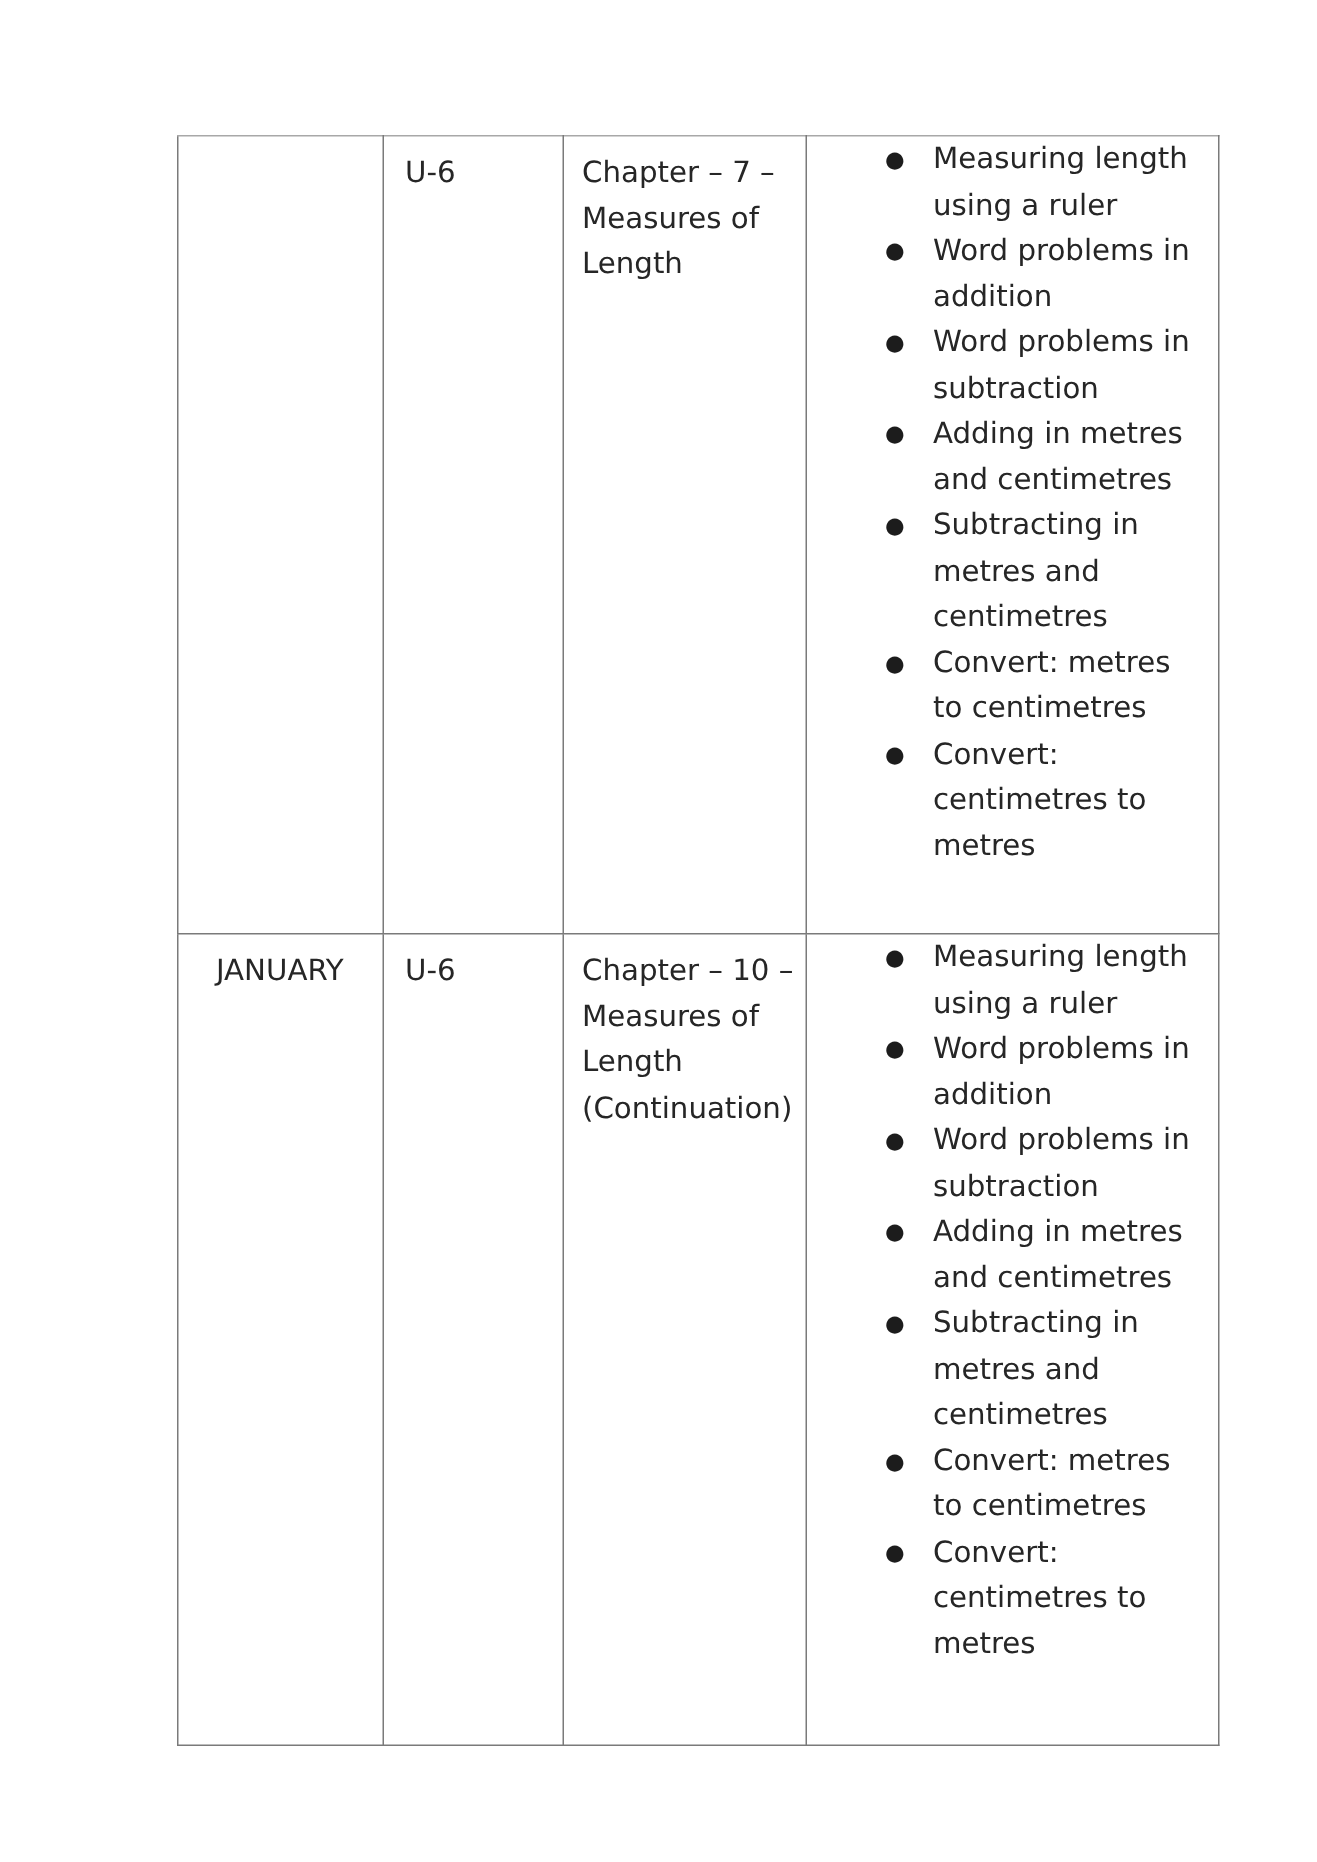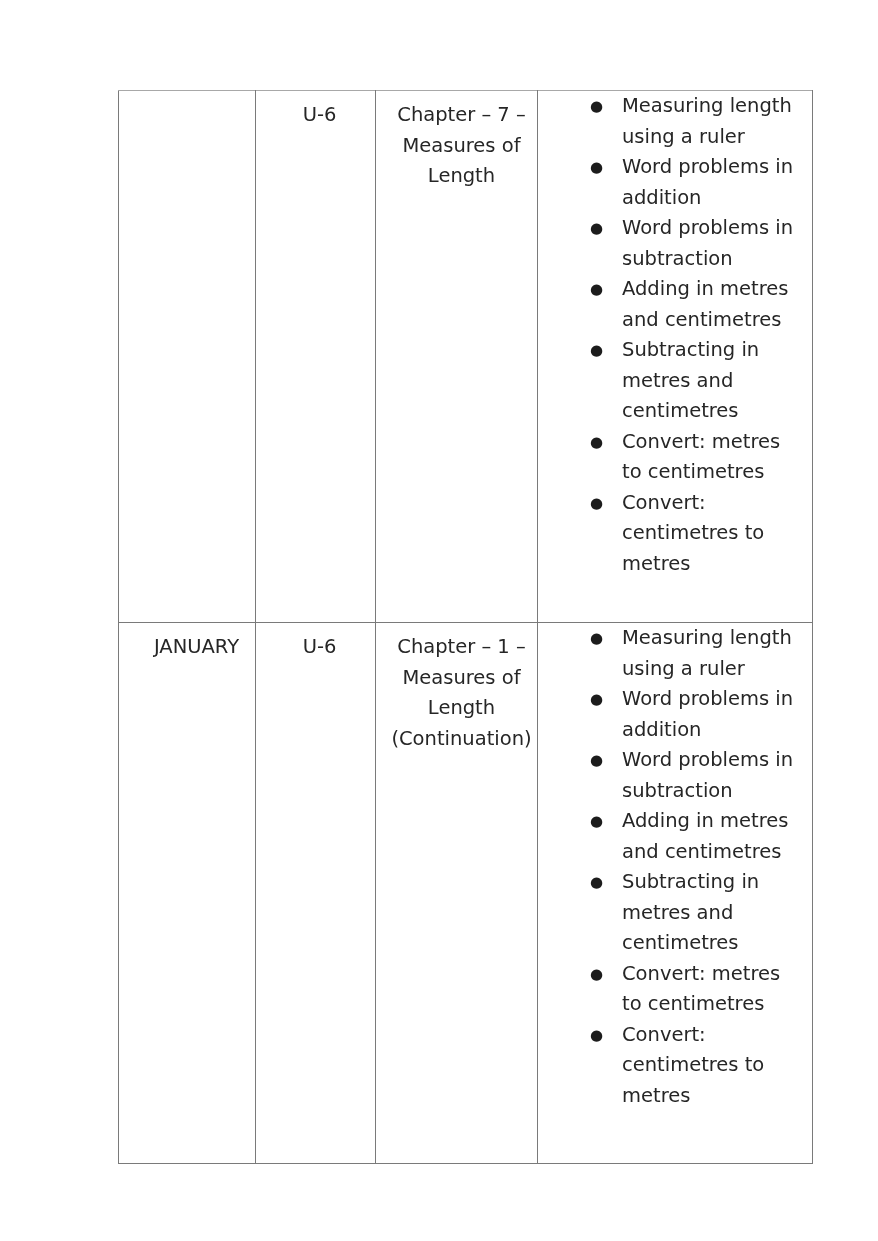--- a/index.html
+++ b/index.html
@@ -58,21 +58,20 @@
   .row-2 > td { height: 540px; margin-top: 28px; }
 
   
   .cell-text {
     font-size: 19.5px;
     line-height: 30.5px;
     color: #262626;
     padding: 9px 6px 0 10px;
     word-wrap: break-word;
     white-space: pre-line;
-    text-align: center;
   }
 
   .cell-text.month   { padding-left: 25px; }
   .cell-text.unit    { padding-left: 14px; }
   .cell-text.chapter { padding-left: 12px; padding-right: 2px; }
 
   .topics-cell {
     padding: 9px 4px 0 0;
   }
 
@@ -162,21 +161,21 @@
       </tr>
 
       <tr class="row-2">
         <td>
           <div class="cell-text month">JANUARY</div>
         </td>
         <td>
           <div class="cell-text unit">U-6</div>
         </td>
         <td>
-          <div class="cell-text chapter">Chapter – 1 – Measures of Length (Continuation)</div>
+          <div class="cell-text chapter">Chapter – 10 – Measures of Length (Continuation)</div>
         </td>
         <td class="topics-cell">
           <ul class="topic-list">
             <li>
               <span class="bullet-glyph">●</span>
               <span>Measuring length using a ruler</span>
             </li>
             <li>
               <span class="bullet-glyph">●</span>
               <span>Word problems in addition</span>

